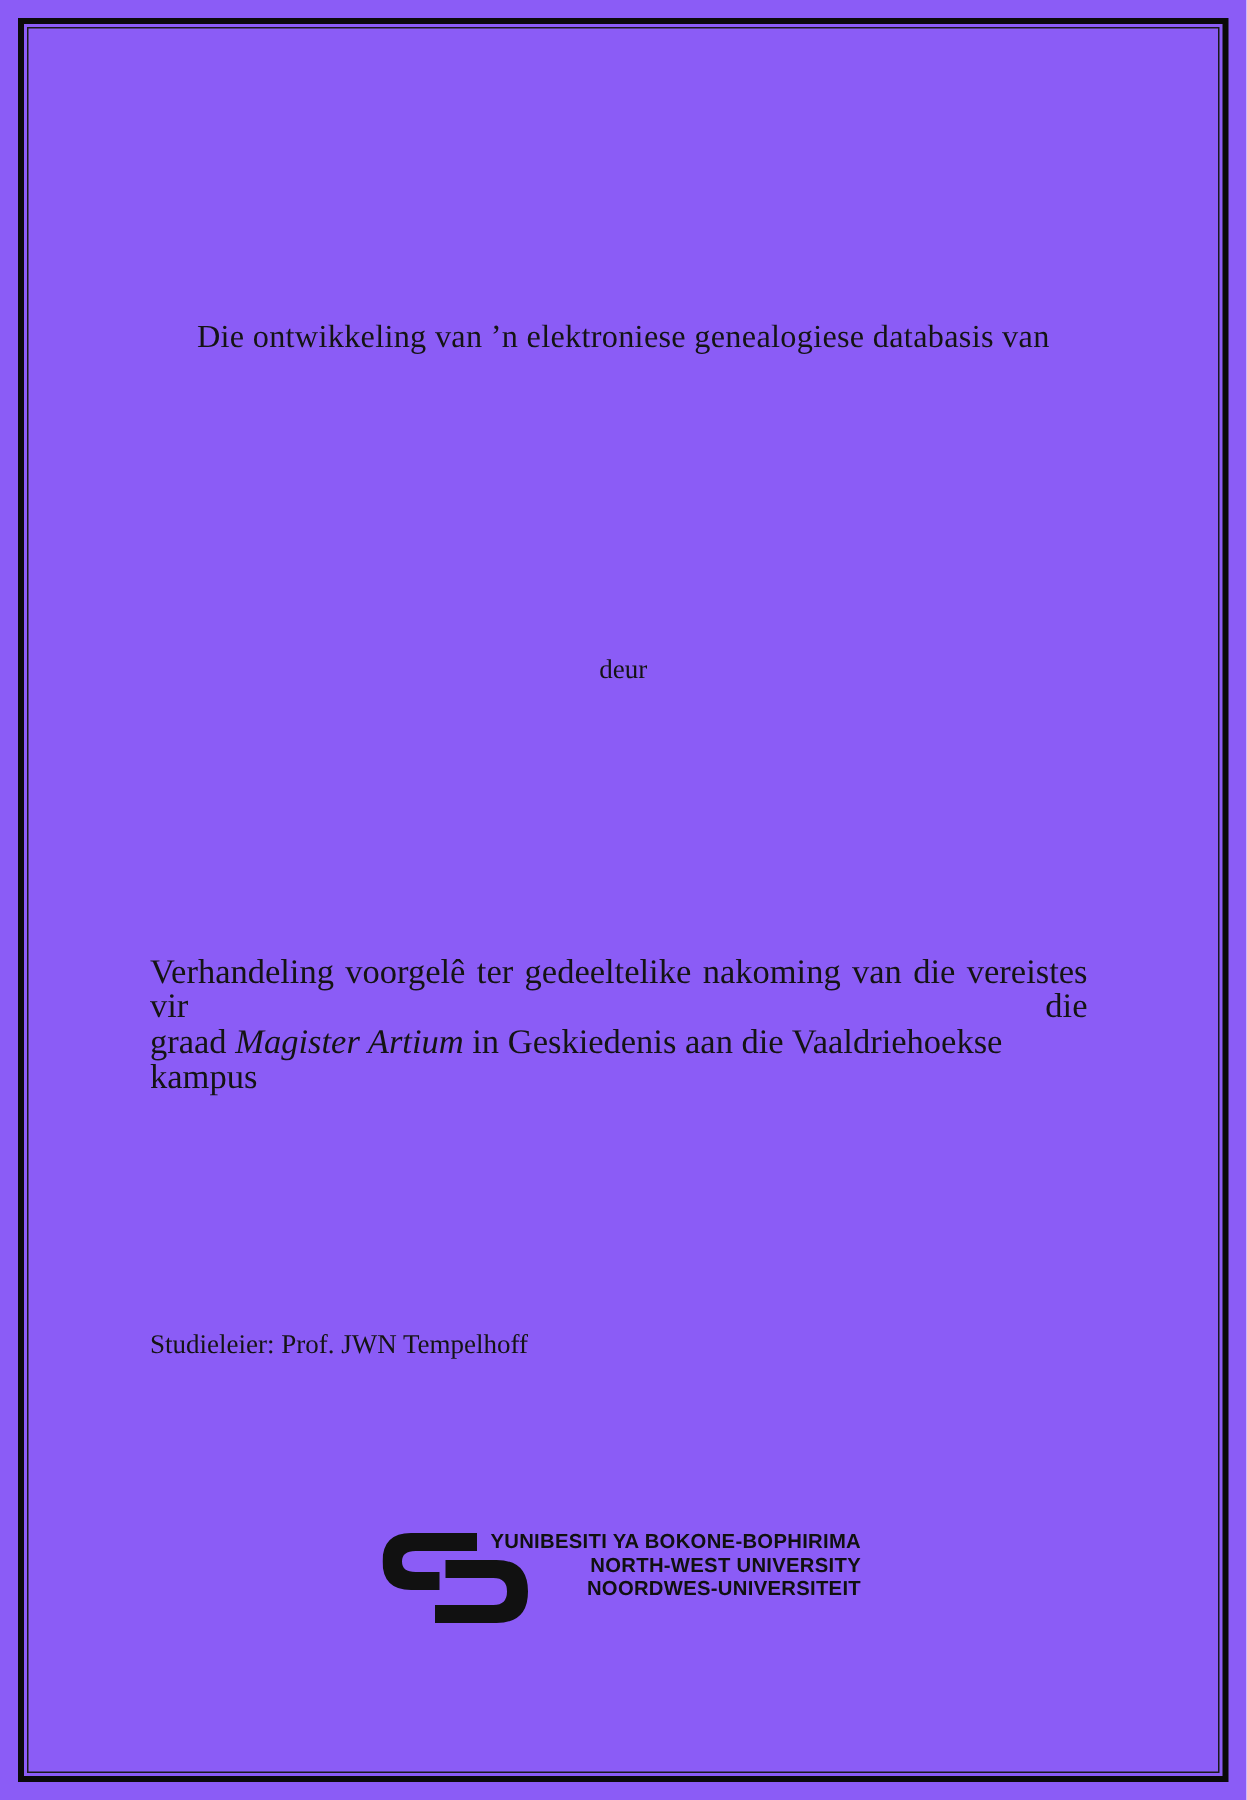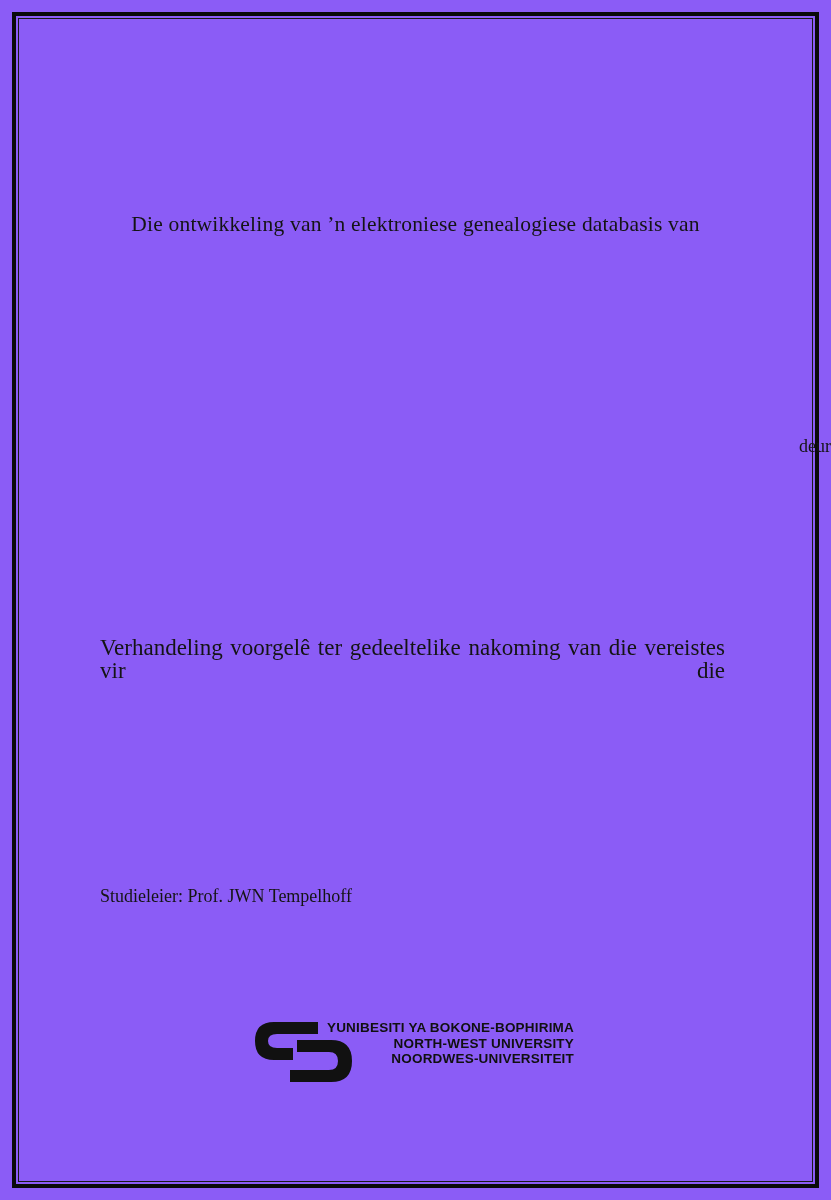--- a/index.html
+++ b/index.html
@@ -32,21 +32,21 @@
     text-align: center;
     font-size: 21.5px;
     line-height: 43px;
     letter-spacing: 0.2px;
   }
   .byline {
     position: absolute;
     top: 436px;
     left: 0;
     right: 0;
-    text-align: right;
+    text-align: center;
     font-size: 18px;
   }
   .author {
     position: absolute;
     top: 513px;
     left: 0;
     right: 0;
     text-align: center;
     font-size: 20.5px;
     letter-spacing: 0.2px;
@@ -116,20 +116,21 @@
 
   <div class="title-block">
     <div>Die ontwikkeling van ’n elektroniese genealogiese databasis van</div>
   </div>
 
   <div class="byline">deur</div>
 
 
   <div class="statement">
     <div class="line-justify">Verhandeling voorgelê ter gedeeltelike nakoming van die vereistes vir die</div>
+    <div><span>graad </span><span class="italic">Magister Artium</span><span> in Geskiedenis aan die Vaaldriehoekse kampus</span></div>
   </div>
 
   <div class="supervisor-block">
     <div>Studieleier: Prof. JWN Tempelhoff</div>
   </div>
 
   <div class="logo">
     <svg class="logo-mark" viewBox="0 0 97 63" xmlns="http://www.w3.org/2000/svg" aria-hidden="true">
       <path fill="#111111" d="M63,0 L19,0 Q0,0 0,19 Q0,38 19,38 L38,38 L38,26 L22,26 Q13,26 13,19 Q13,12 22,12 L63,12 Z"></path>
       <path fill="#111111" d="M42,18 L76,18 Q97,18 97,39 Q97,60 76,60 L35,60 L35,48 L74,48 Q83,48 83,39 Q83,30 74,30 L42,30 Z"></path>

